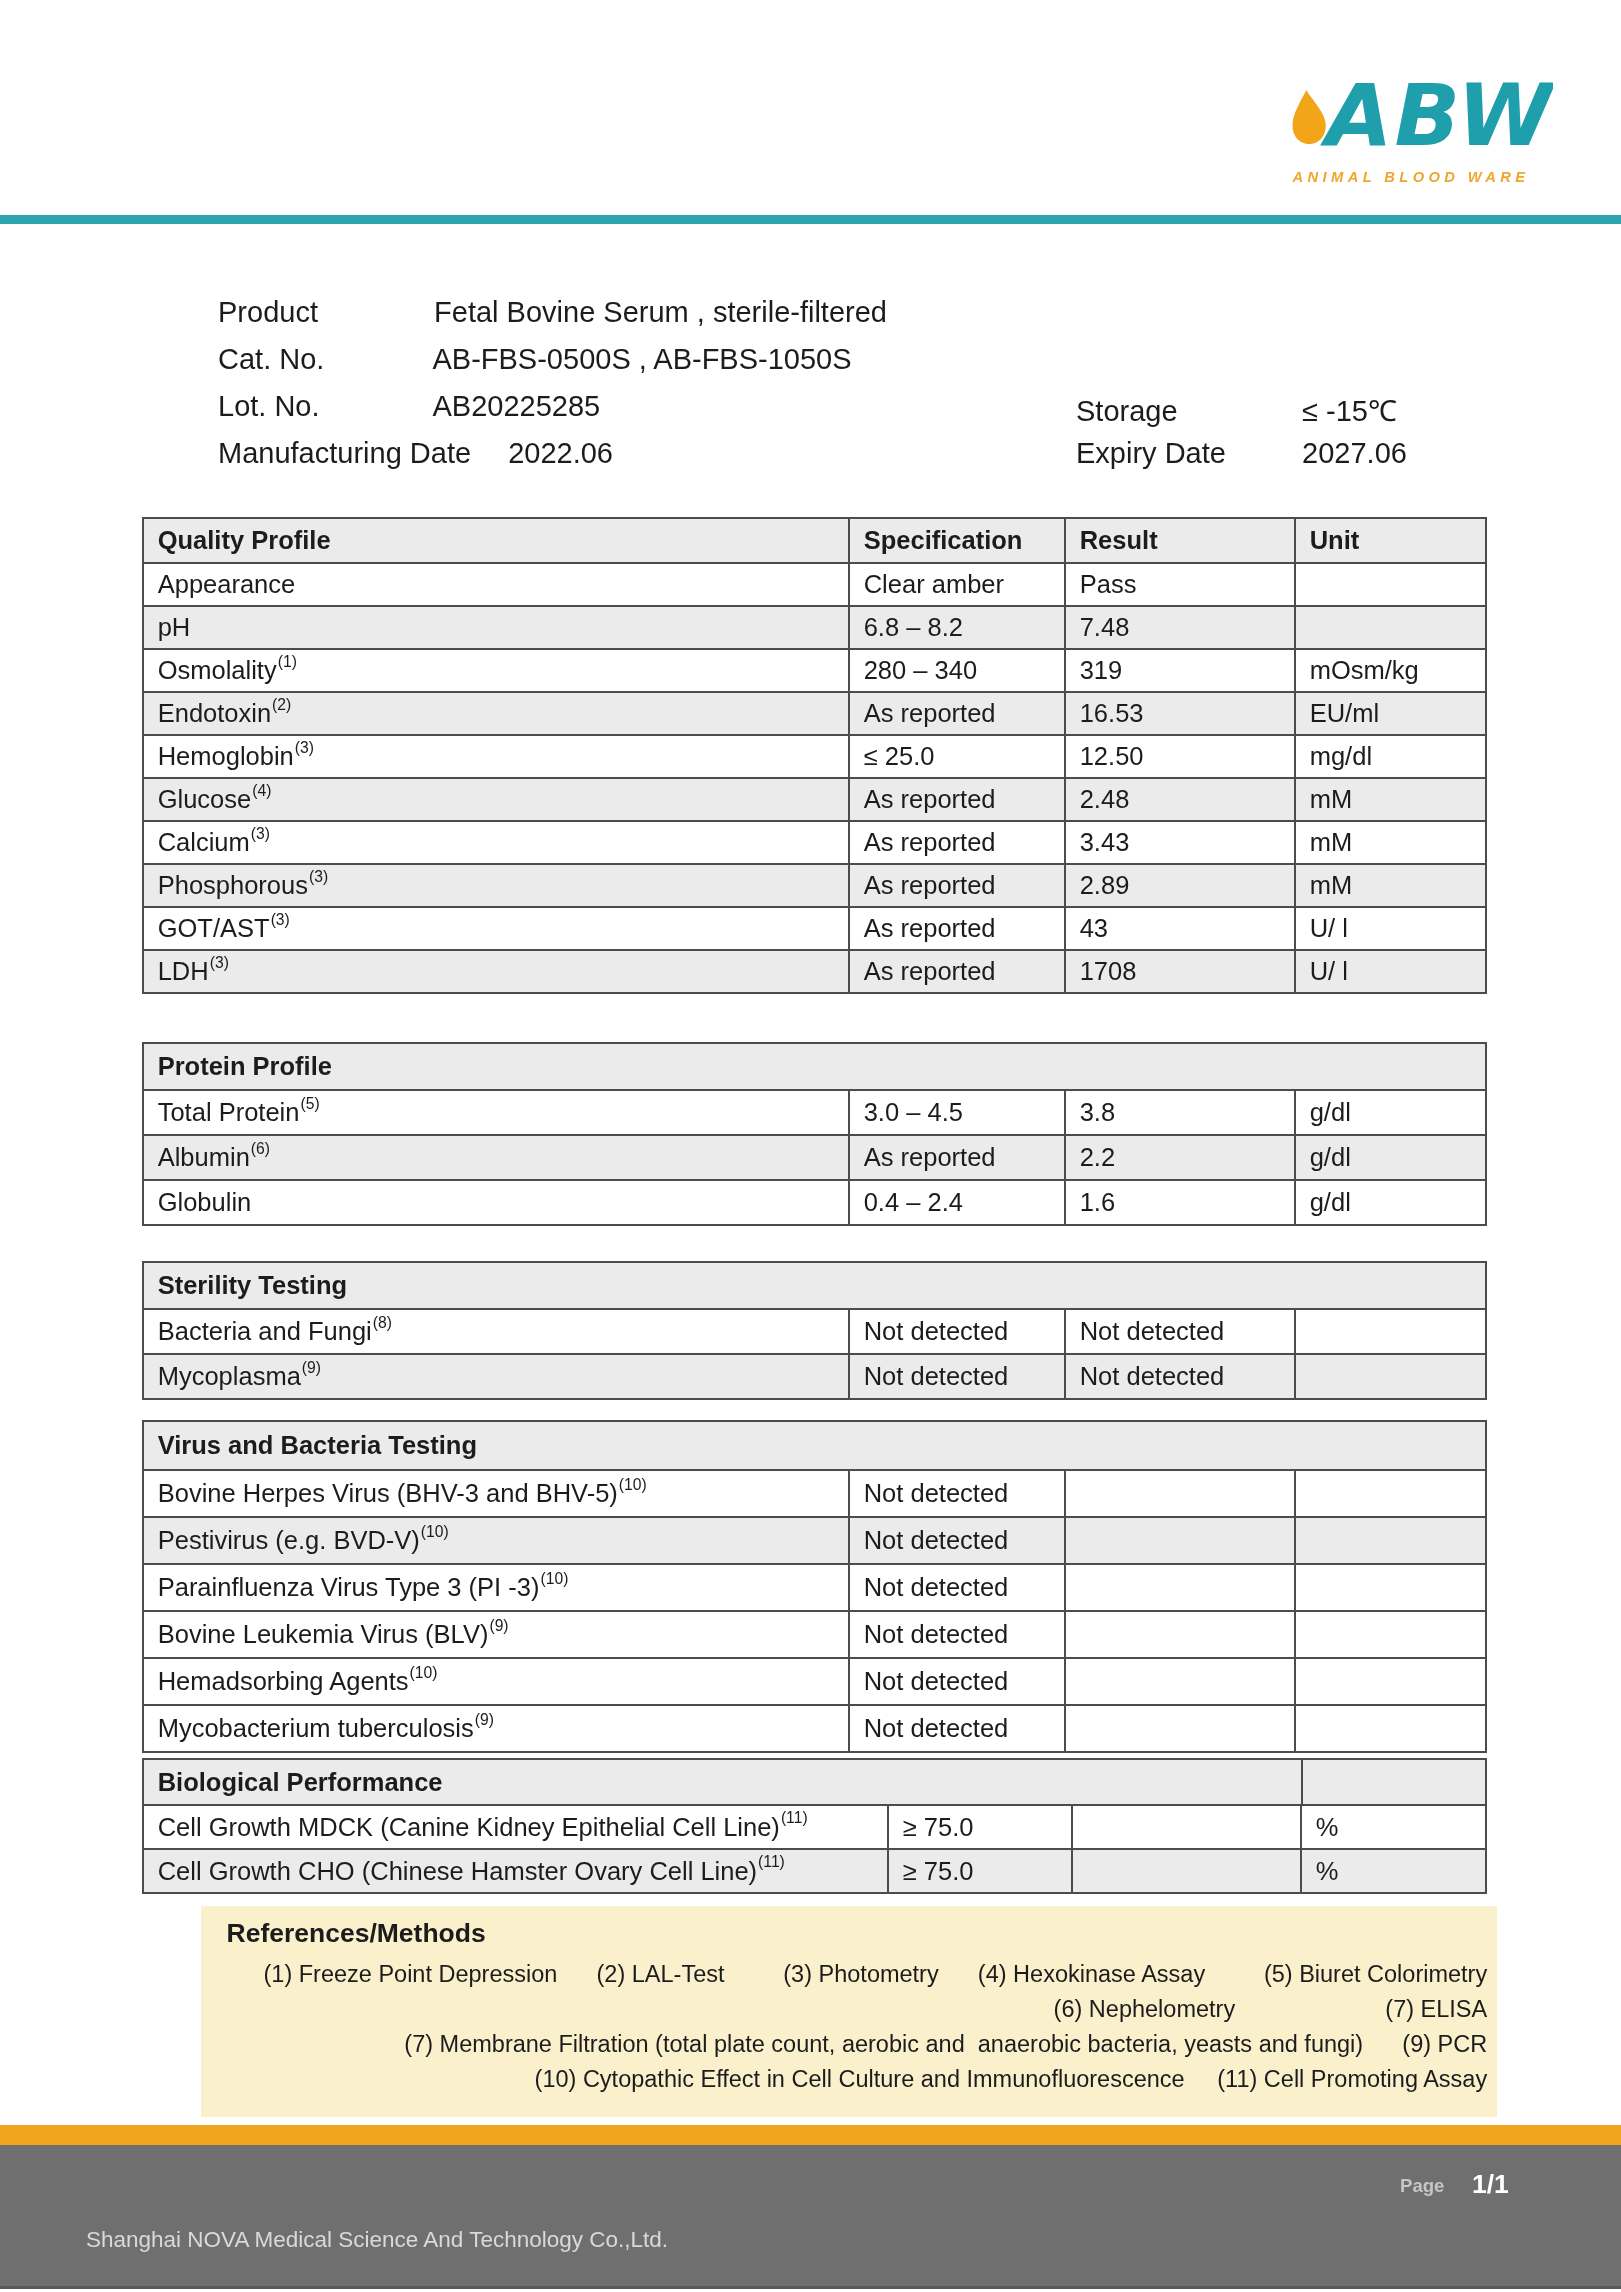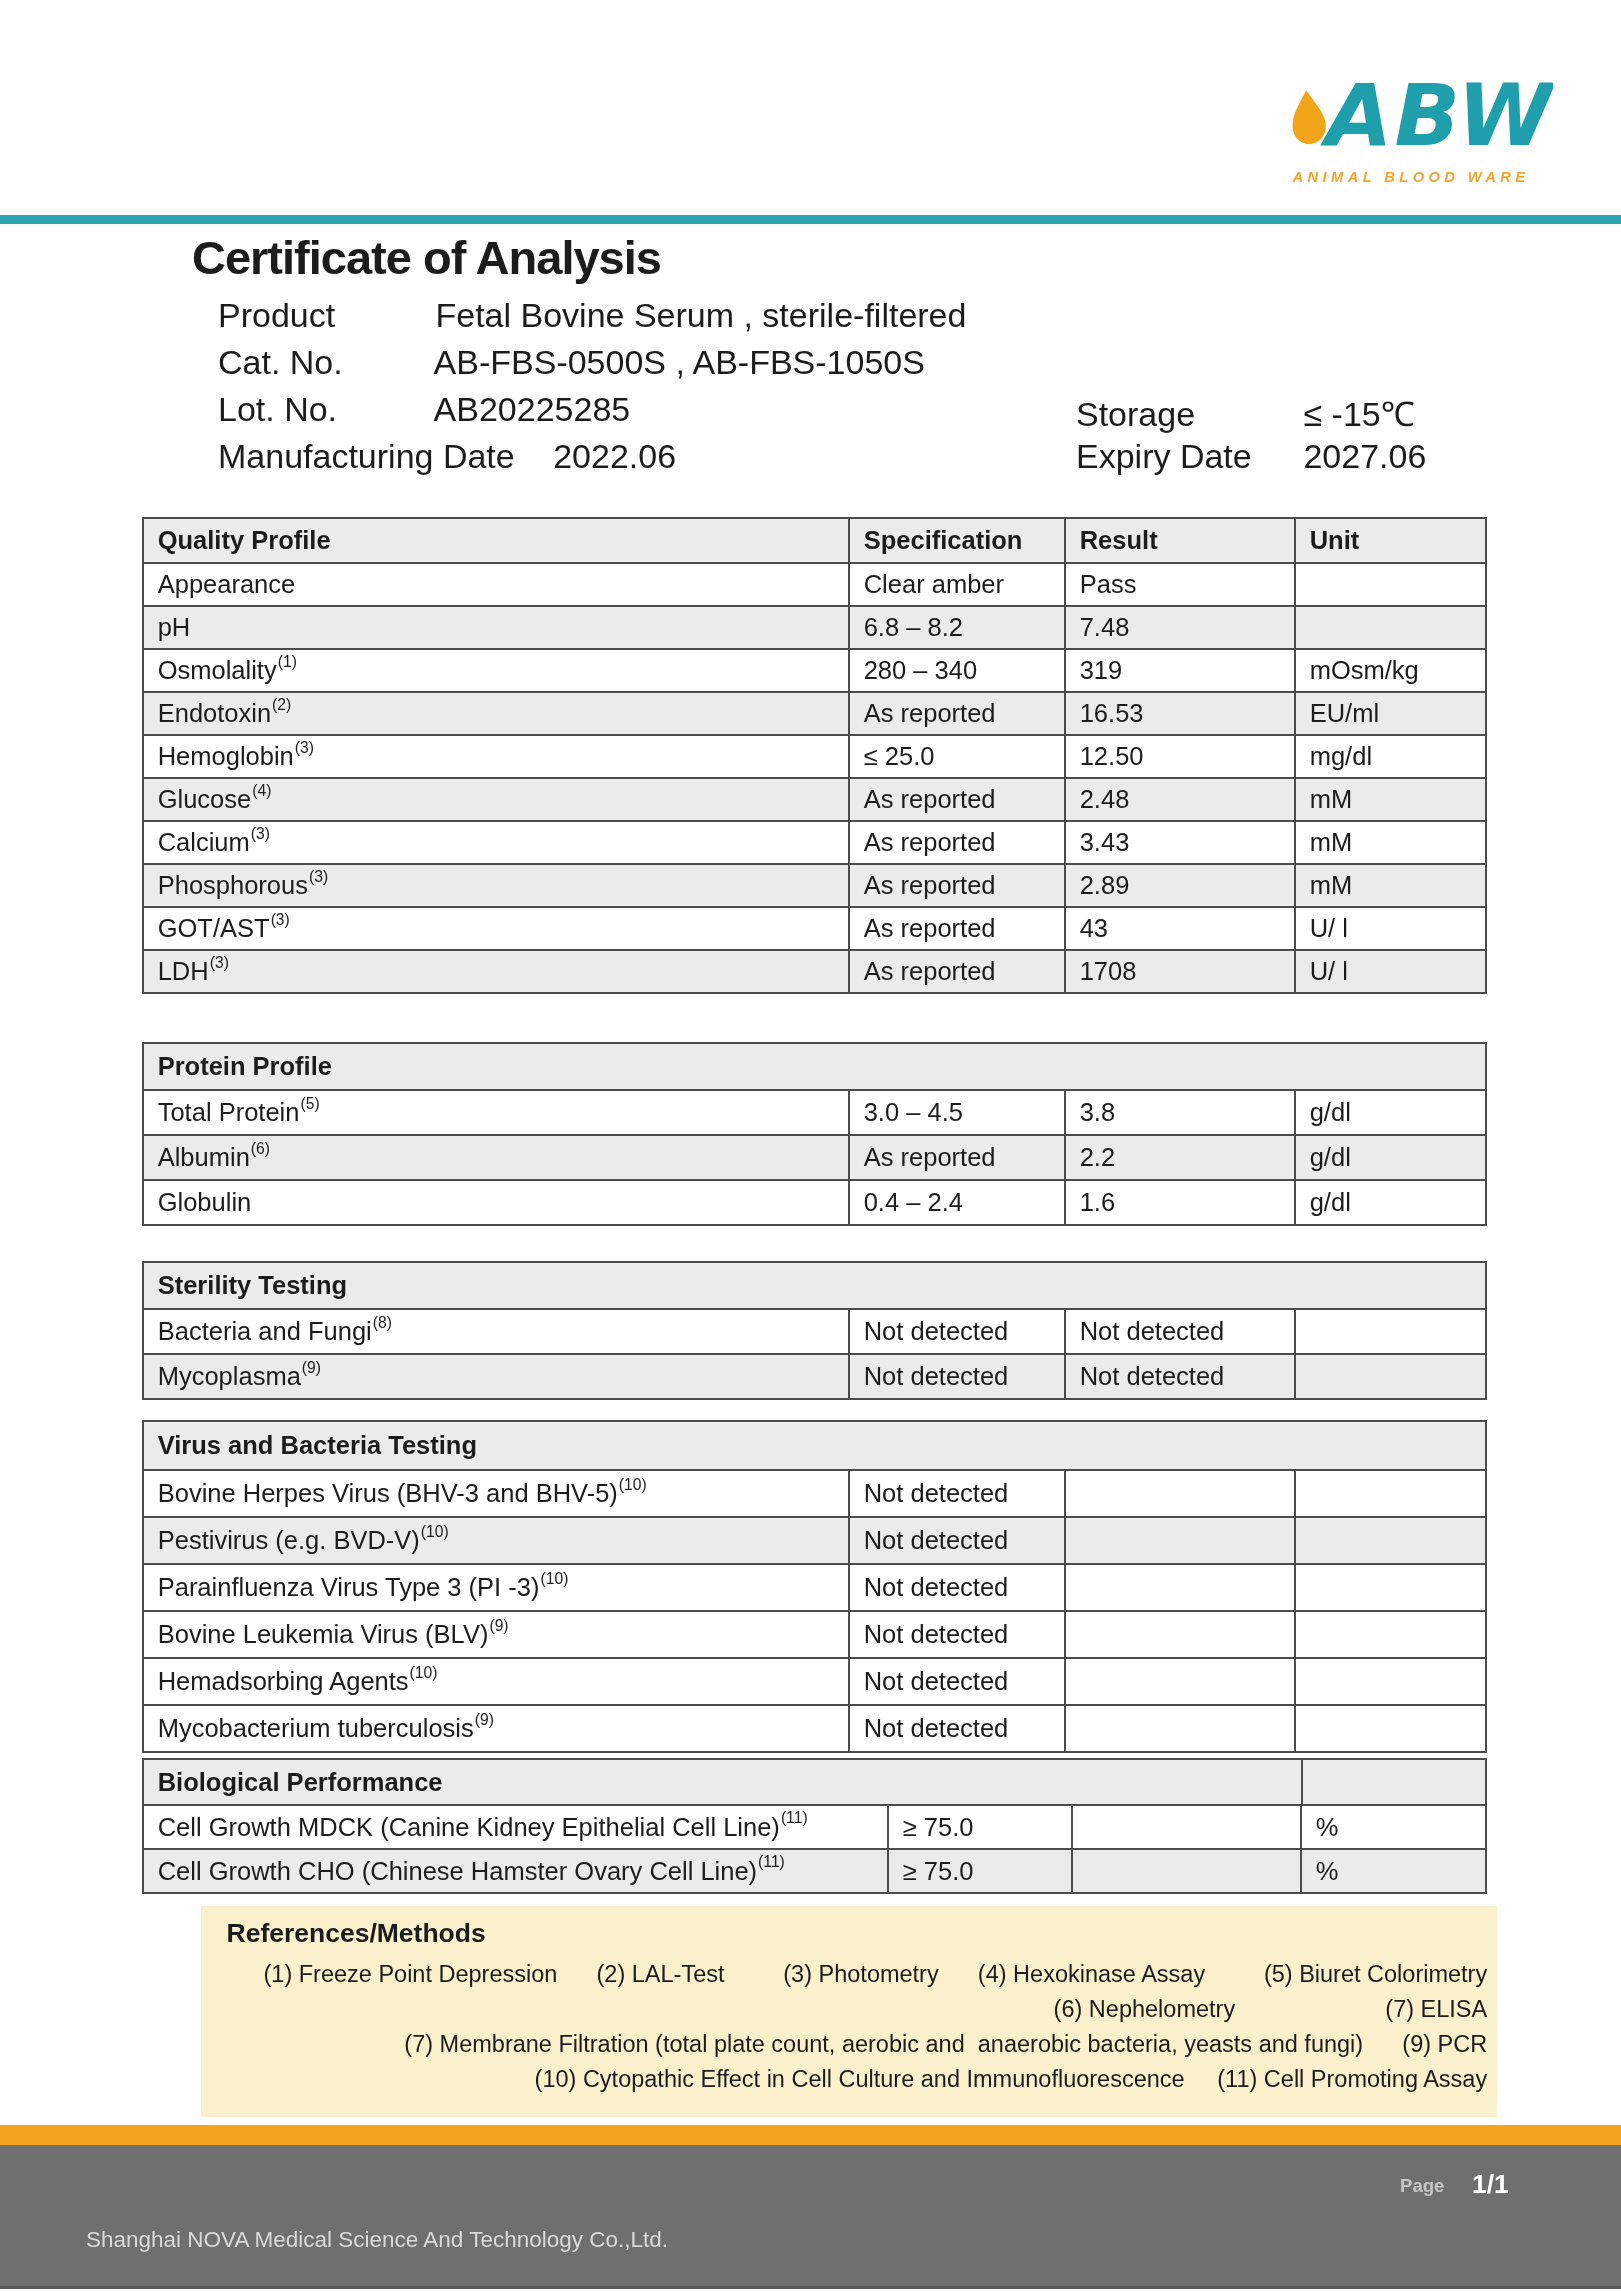--- a/index.html
+++ b/index.html
@@ -7,21 +7,21 @@
         font-family:"Liberation Sans", sans-serif;color:#1c1c1c;overflow:hidden;}
 
   
   .top-rule{position:absolute;top:215px;left:0;width:1621px;height:8.8px;background:#2ba6b1;}
   .logo{position:absolute;top:47px;left:1269px;width:284px;text-align:center;}
   .logo-tagline{margin-top:2px;color:#efa62c;font-weight:bold;font-size:14.7px;letter-spacing:4.4px;
         font-style:italic;white-space:nowrap;}
   .doc-title{position:absolute;left:192px;top:230px;font-size:47px;font-weight:bold;letter-spacing:-1px;}
 
   
-  .pi-row{position:absolute;left:218px;font-size:34px;white-space:nowrap;}
+  .pi-row{position:absolute;left:218px;font-size:29px;white-space:nowrap;}
   .pi-label{display:inline-block;width:208px;}
   .pi-right{position:absolute;left:858px;}
   .pi-rlabel{display:inline-block;width:218px;}
 
   
   .tbl{position:absolute;left:142px;width:1345px;border:2px solid #4c4c4c;box-sizing:border-box;background:#fff;}
   .tr{display:flex;align-items:stretch;border-top:2px solid #4c4c4c;font-size:25.5px;box-sizing:border-box;}
   .tr:first-child{border-top:none;}
   .tr.alt{background:#ebebeb;}
   .tr.thead{background:#ebebeb;font-weight:bold;}
@@ -62,21 +62,20 @@
 
   <div class="logo">
     <svg width="284" height="116" viewBox="0 0 290 118">
       <path d="M38 44 C32 56 24 68 24 80 C24 92 32 99 41 99 C50 99 58 92 58 80 C58 68 46 56 38 44 Z" fill="#f2a519"></path>
       <text x="58" y="100" font-family="DejaVu Sans, sans-serif" font-size="88" font-weight="bold" font-style="italic" fill="#1f9fab" letter-spacing="2">ABW</text>
     </svg>
     <div class="logo-tagline">ANIMAL BLOOD WARE</div>
   </div>
   <div class="top-rule"></div>
 
-  <div class="doc-title">Certificate of Analysis</div>
 
   <div class="pi-row" style="top:296px;">
     <span class="pi-label">Product</span>
     <span>Fetal Bovine Serum ,  sterile-filtered</span>
   </div>
   <div class="pi-row" style="top:343px;">
     <span class="pi-label">Cat. No.</span>
     <span>AB-FBS-0500S , AB-FBS-1050S</span>
   </div>
   <div class="pi-row" style="top:390px;width:1215px;">

